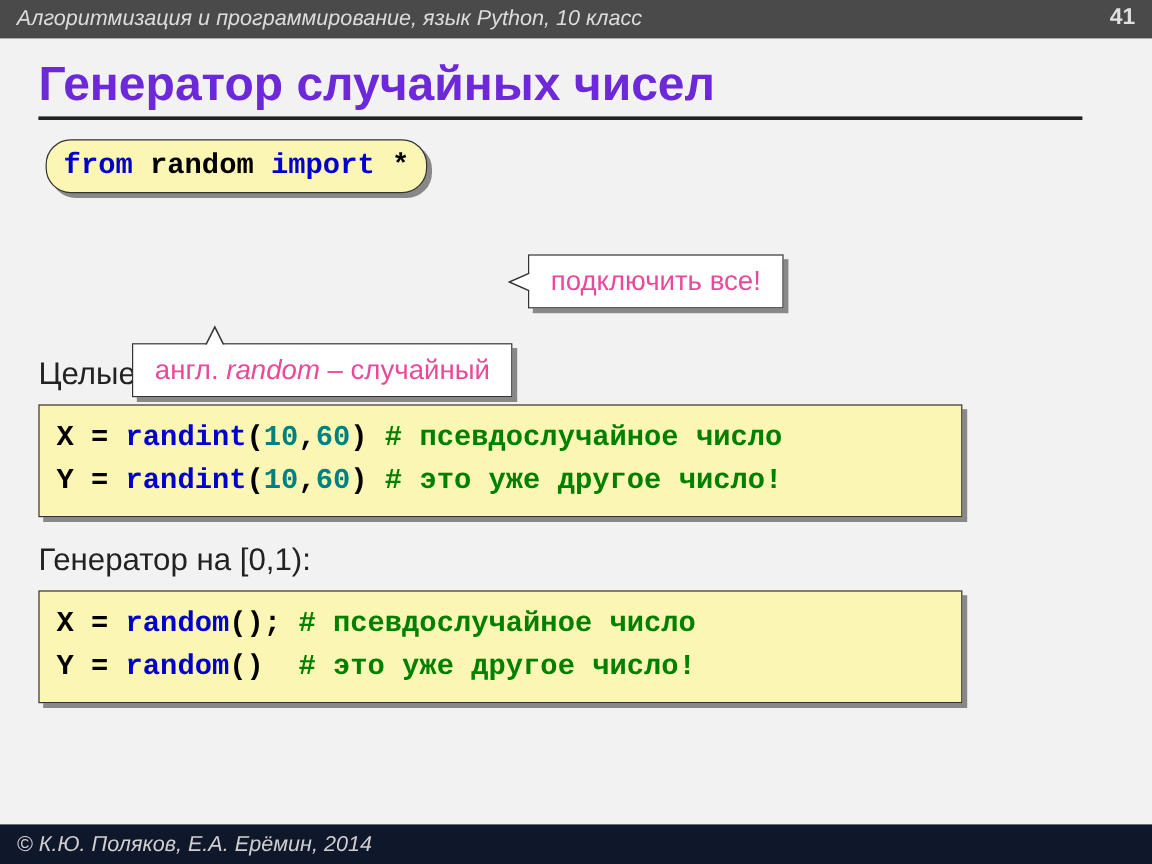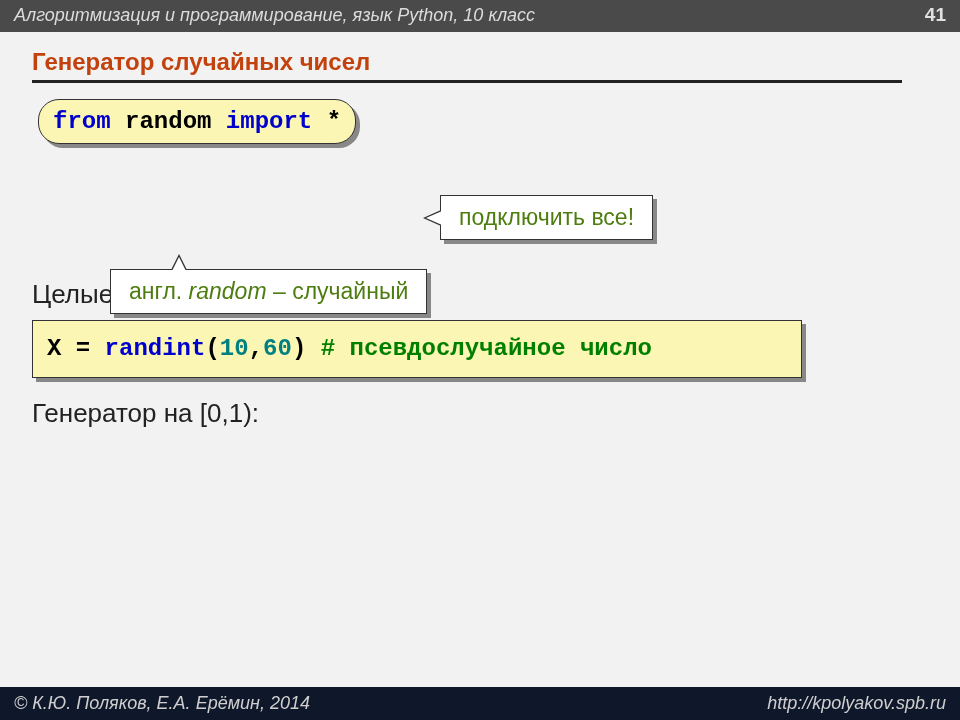--- a/index.html
+++ b/index.html
@@ -26,23 +26,23 @@
   .page-num {
     font-style: normal;
     font-weight: bold;
     font-size: 19px;
     color: #e0e0e0;
   }
   .content {
     padding: 10px 32px 0 32px;
   }
   .title {
-    font-size: 24px;
+    font-size: 40px;
     font-weight: bold;
-    color: #c2410c;
+    color: #6d28d9;
     border-bottom: 3px solid #222;
     padding-bottom: 4px;
     margin: 6px 0 16px 0;
     width: 870px;
   }
   .codebox {
     background: #fbf6b4;
     border: 1px solid #333;
     box-shadow: 4px 4px 0 #888;
     font-family: "Courier New", monospace;
@@ -58,21 +58,21 @@
   .num-teal { color: #008080; }
   .cmt-green { color: #008000; }
   .black { color: #000; }
   .callout {
     background: #fff;
     border: 1px solid #333;
     box-shadow: 4px 4px 0 #888;
     font-size: 23px;
     padding: 8px 18px;
     position: absolute;
-    color: #4d7c0f;
+    color: #ec4899;
   }
   .callout::before {
     content: "";
     position: absolute;
     width: 0; height: 0;
   }
   #call1 { left: 408px; top: 96px; }
   #call1::before {
     left: -18px; top: 14px;
     border-top: 8px solid transparent;
@@ -144,21 +144,25 @@
     </div>
 
     <div id="call2" class="callout">
       <span>англ. </span><span class="ital">random</span><span> – случайный</span>
     </div>
   </div>
 
   <div class="sec-head">Целые числа на отрезке [a,b]:</div>
   <div class="codebox full">
     <div class="line"><span class="black">X = </span><span class="kw-blue">randint</span><span class="black">(</span><span class="num-teal">10</span><span class="black">,</span><span class="num-teal">60</span><span class="black">)</span><span> </span><span class="cmt-green"># псевдослучайное число</span></div>
+    <div class="line"><span class="black">Y = </span><span class="kw-blue">randint</span><span class="black">(</span><span class="num-teal">10</span><span class="black">,</span><span class="num-teal">60</span><span class="black">)</span><span> </span><span class="cmt-green"># это уже другое число!</span></div>
   </div>
 
   <div class="sec-head">Генератор на [0,1):</div>
+  <div class="codebox full">
+    <div class="line"><span class="black">X = </span><span class="kw-blue">random</span><span class="black">();</span><span> </span><span class="cmt-green"># псевдослучайное число</span></div>
+    <div class="line"><span class="black">Y = </span><span class="kw-blue">random</span><span class="black">()</span><span>  </span><span class="cmt-green"># это уже другое число!</span></div>
+  </div>
 </div>
 
 <div class="footer-bar">
   <span>© К.Ю. Поляков, Е.А. Ерёмин, 2014</span>
-  <span>http://kpolyakov.spb.ru</span>
 </div>
 
 </body></html>

